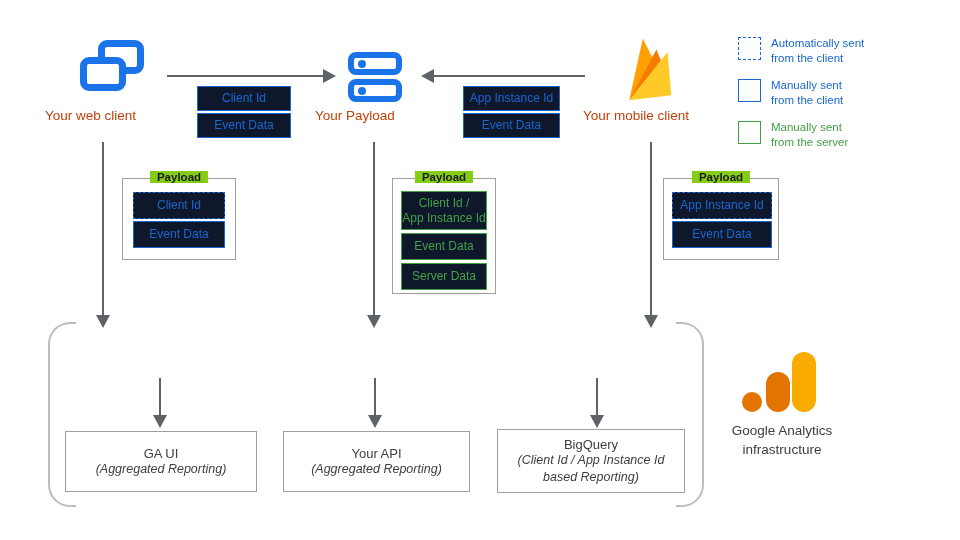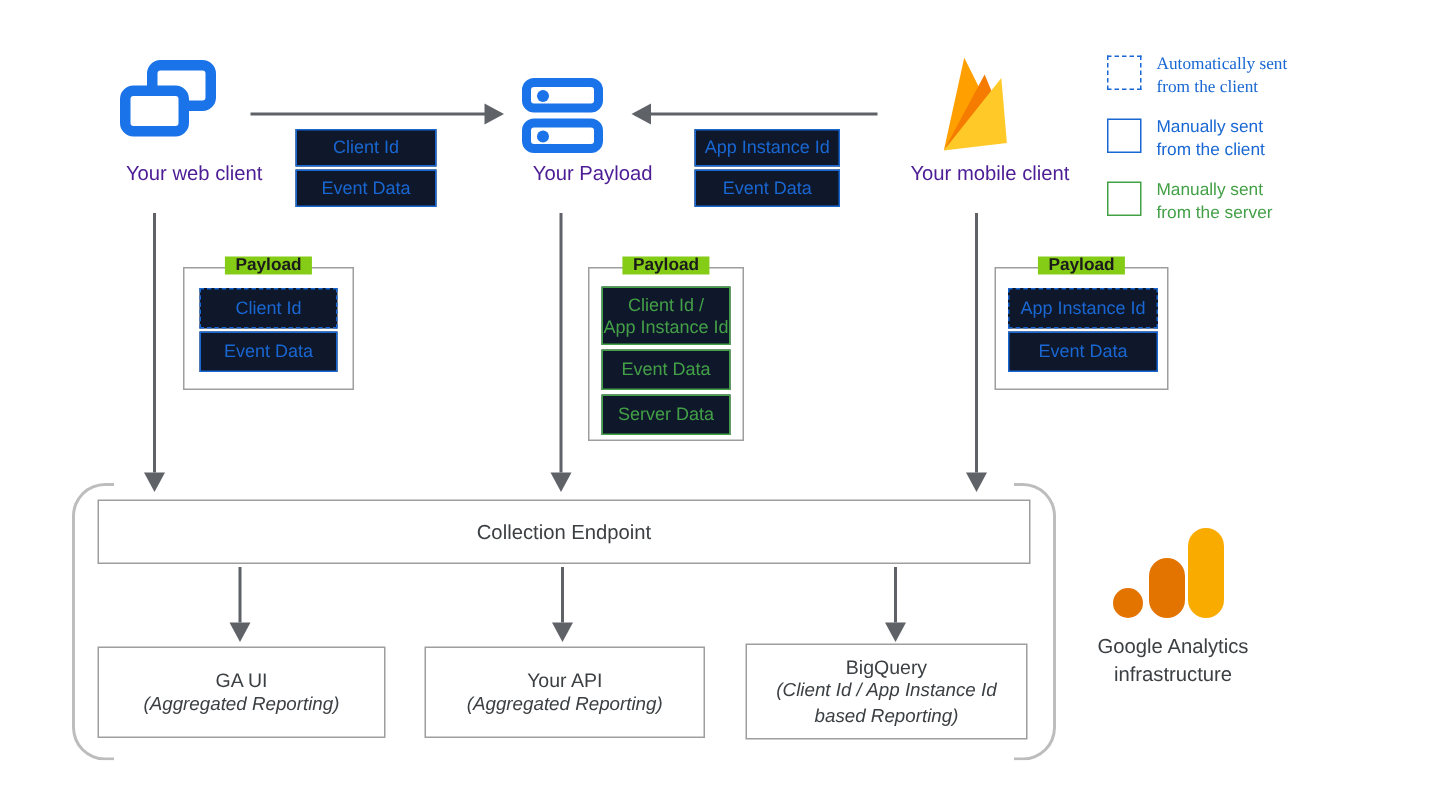--- a/index.html
+++ b/index.html
@@ -3,21 +3,21 @@
 <meta charset="utf-8">
 <style>
   html,body{margin:0;padding:0;background:#fff;}
   .stage{
     position:relative;width:960px;height:540px;background:#fff;overflow:hidden;
     font-family:"Liberation Sans",sans-serif;color:#202124;
   }
   .abs{position:absolute;}
 
   
-  .node-label{position:absolute;text-align:right;font-size:13.5px;font-weight:500;color:#4c1d95;}
+  .node-label{position:absolute;text-align:left;font-size:13.5px;font-weight:500;color:#c2410c;}
 
   
   .h-line{position:absolute;height:2px;background:#5f6368;}
   .v-line{position:absolute;width:2px;background:#5f6368;}
   .head-right{position:absolute;width:0;height:0;border-top:7px solid transparent;border-bottom:7px solid transparent;border-left:13px solid #5f6368;}
   .head-left{position:absolute;width:0;height:0;border-top:7px solid transparent;border-bottom:7px solid transparent;border-right:13px solid #5f6368;}
   .head-down{position:absolute;width:0;height:0;border-left:7px solid transparent;border-right:7px solid transparent;border-top:13px solid #5f6368;}
 
   
   .chip{position:absolute;display:flex;align-items:center;justify-content:center;
@@ -95,21 +95,21 @@
 
   <div>
     <div class="h-line" style="left:433px;top:75px;width:152px;"></div>
     <div class="head-left" style="left:421px;top:69px;"></div>
   </div>
   <div class="chip blue" style="left:463px;top:86px;width:95px;height:23px;">App Instance Id</div>
   <div class="chip blue" style="left:463px;top:113px;width:95px;height:23px;">Event Data</div>
 
   <div>
     <div class="legend-swatch sw-dash-blue" style="left:738px;top:37px;"></div>
-    <div class="legend-text blue" style="left:771px;top:36px;width:140px;font-family:Liberation Serif, serif;">Automatically sent
+    <div class="legend-text blue" style="left:771px;top:36px;width:140px;">Automatically sent
 from the client</div>
     <div class="legend-swatch sw-solid-blue" style="left:738px;top:79px;"></div>
     <div class="legend-text blue" style="left:771px;top:78px;width:140px;">Manually sent
 from the client</div>
     <div class="legend-swatch sw-solid-green" style="left:738px;top:121px;"></div>
     <div class="legend-text green" style="left:771px;top:120px;width:140px;">Manually sent
 from the server</div>
   </div>
 
   <div>
@@ -141,23 +141,20 @@
 
   <div class="payload" style="left:663px;top:178px;width:114px;height:80px;">
     <span class="payload-title">Payload</span>
     <div class="chip blue-dash" style="left:8px;top:13px;width:98px;height:25px;">App Instance Id</div>
     <div class="chip blue" style="left:8px;top:42px;width:98px;height:25px;">Event Data</div>
   </div>
 
   <div class="bracket-left" style="left:48px;top:322px;height:181px;"></div>
   <div class="bracket-right" style="left:676px;top:322px;height:181px;"></div>
 
-  <div class="gray-box" style="left:65px;top:333px;width:620px;height:41px;">
-    <span class="t1" style="font-size:13.5px;">Collection Endpoint</span>
-  </div>
 
   <div>
     <div class="v-line" style="left:159px;top:378px;height:37px;"></div>
     <div class="head-down" style="left:153px;top:415px;"></div>
   </div>
   <div>
     <div class="v-line" style="left:374px;top:378px;height:37px;"></div>
     <div class="head-down" style="left:368px;top:415px;"></div>
   </div>
   <div>

